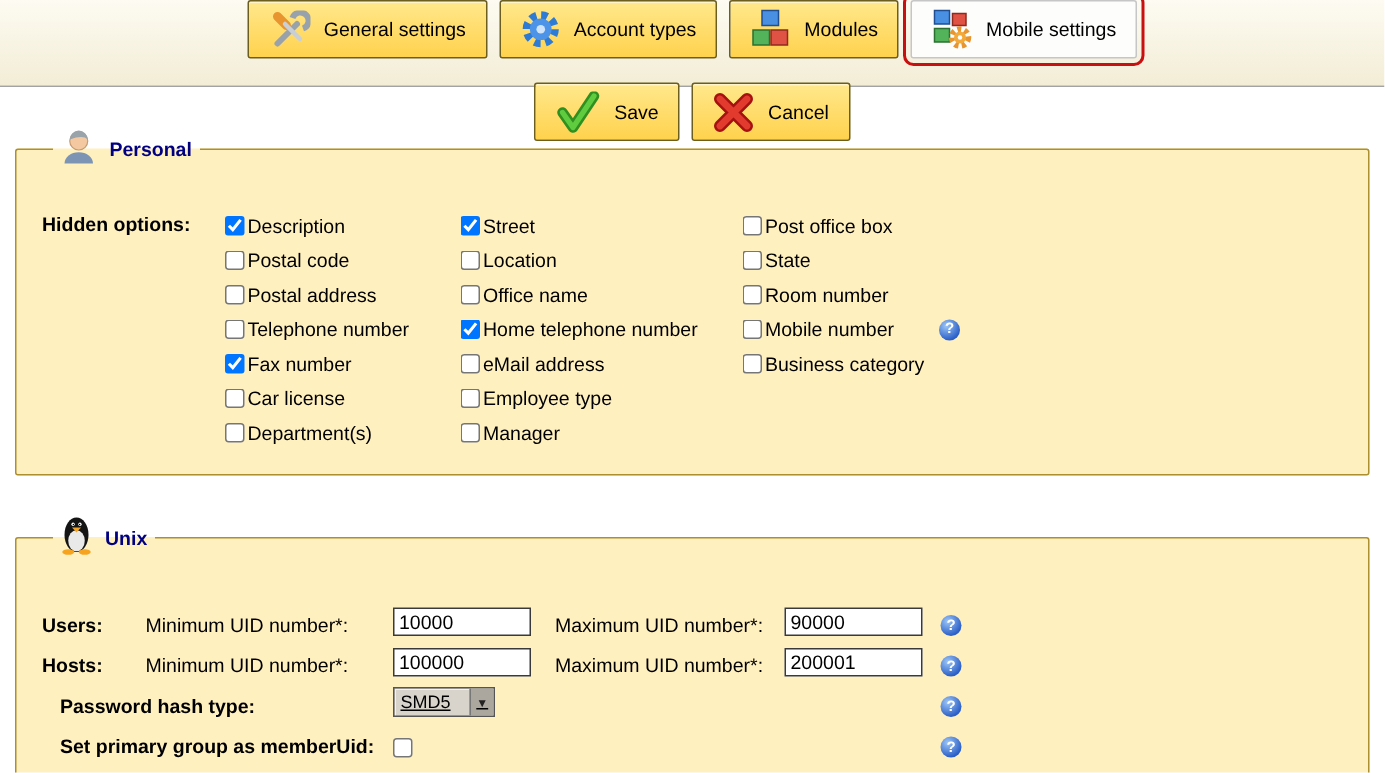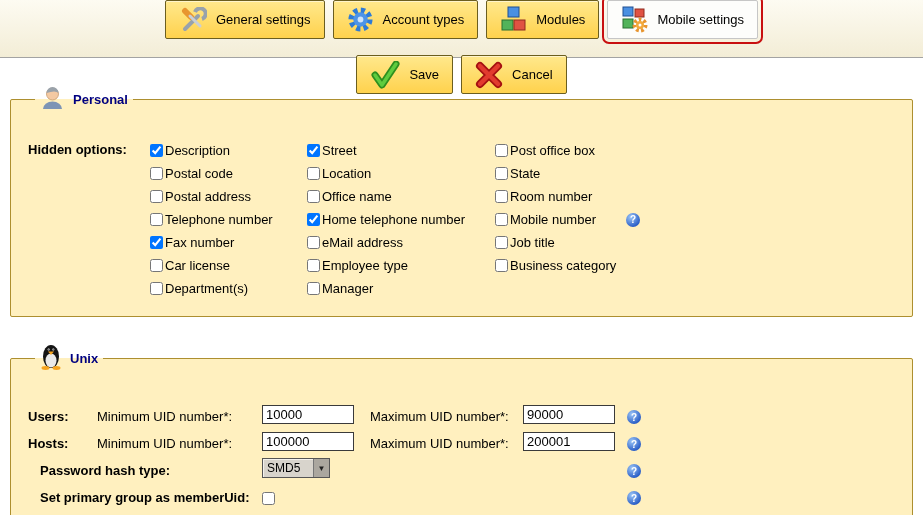--- a/index.html
+++ b/index.html
@@ -68,20 +68,21 @@
     width: 92px; height: 19px; border: 1px solid #3A3A3A;
     padding: 1px 3px; background: #fff;
     font-family: "Liberation Sans", sans-serif; font-size: 13px;
   }
   .select-box {
     display: inline-flex; align-items: stretch;
     width: 68px; height: 20px;
     border: 1px solid #555; background: #D8D4CC;
     box-shadow: inset 1px 1px 0 #F4F2EE;
     cursor: pointer;
+    text-decoration: underline;
   }
   .select-box .txt { flex: 1; display: flex; align-items: center; padding: 0 4px; font-size: 12px; }
   .select-box .arrow {
     width: 16px; display: flex; align-items: center; justify-content: center;
     background: #ABA79F; border-left: 1px solid #777; font-size: 8px; color: #222;
   }
   .help-icon {
     width: 14px; height: 14px; min-width: 14px; border-radius: 50%;
     background: radial-gradient(circle at 35% 30%, #9CC6F7, #2B5FC7 72%);
     color: #fff; font-weight: bold; font-size: 10px;
@@ -248,24 +249,20 @@
               <span>State</span>
             </label>
             <label class="cb-item">
               <input type="checkbox" style="">
               <span>Room number</span>
             </label>
             <label class="cb-item">
               <input type="checkbox" style="">
               <span>Mobile number</span>
               <span class="help-icon cb-help">?</span>
-            </label>
-            <label class="cb-item">
-              <input type="checkbox" style="">
-              <span>Job title</span>
             </label>
             <label class="cb-item">
               <input type="checkbox" style="">
               <span>Business category</span>
             </label>
           </div>
       </div>
     </div>
   </fieldset>
 

